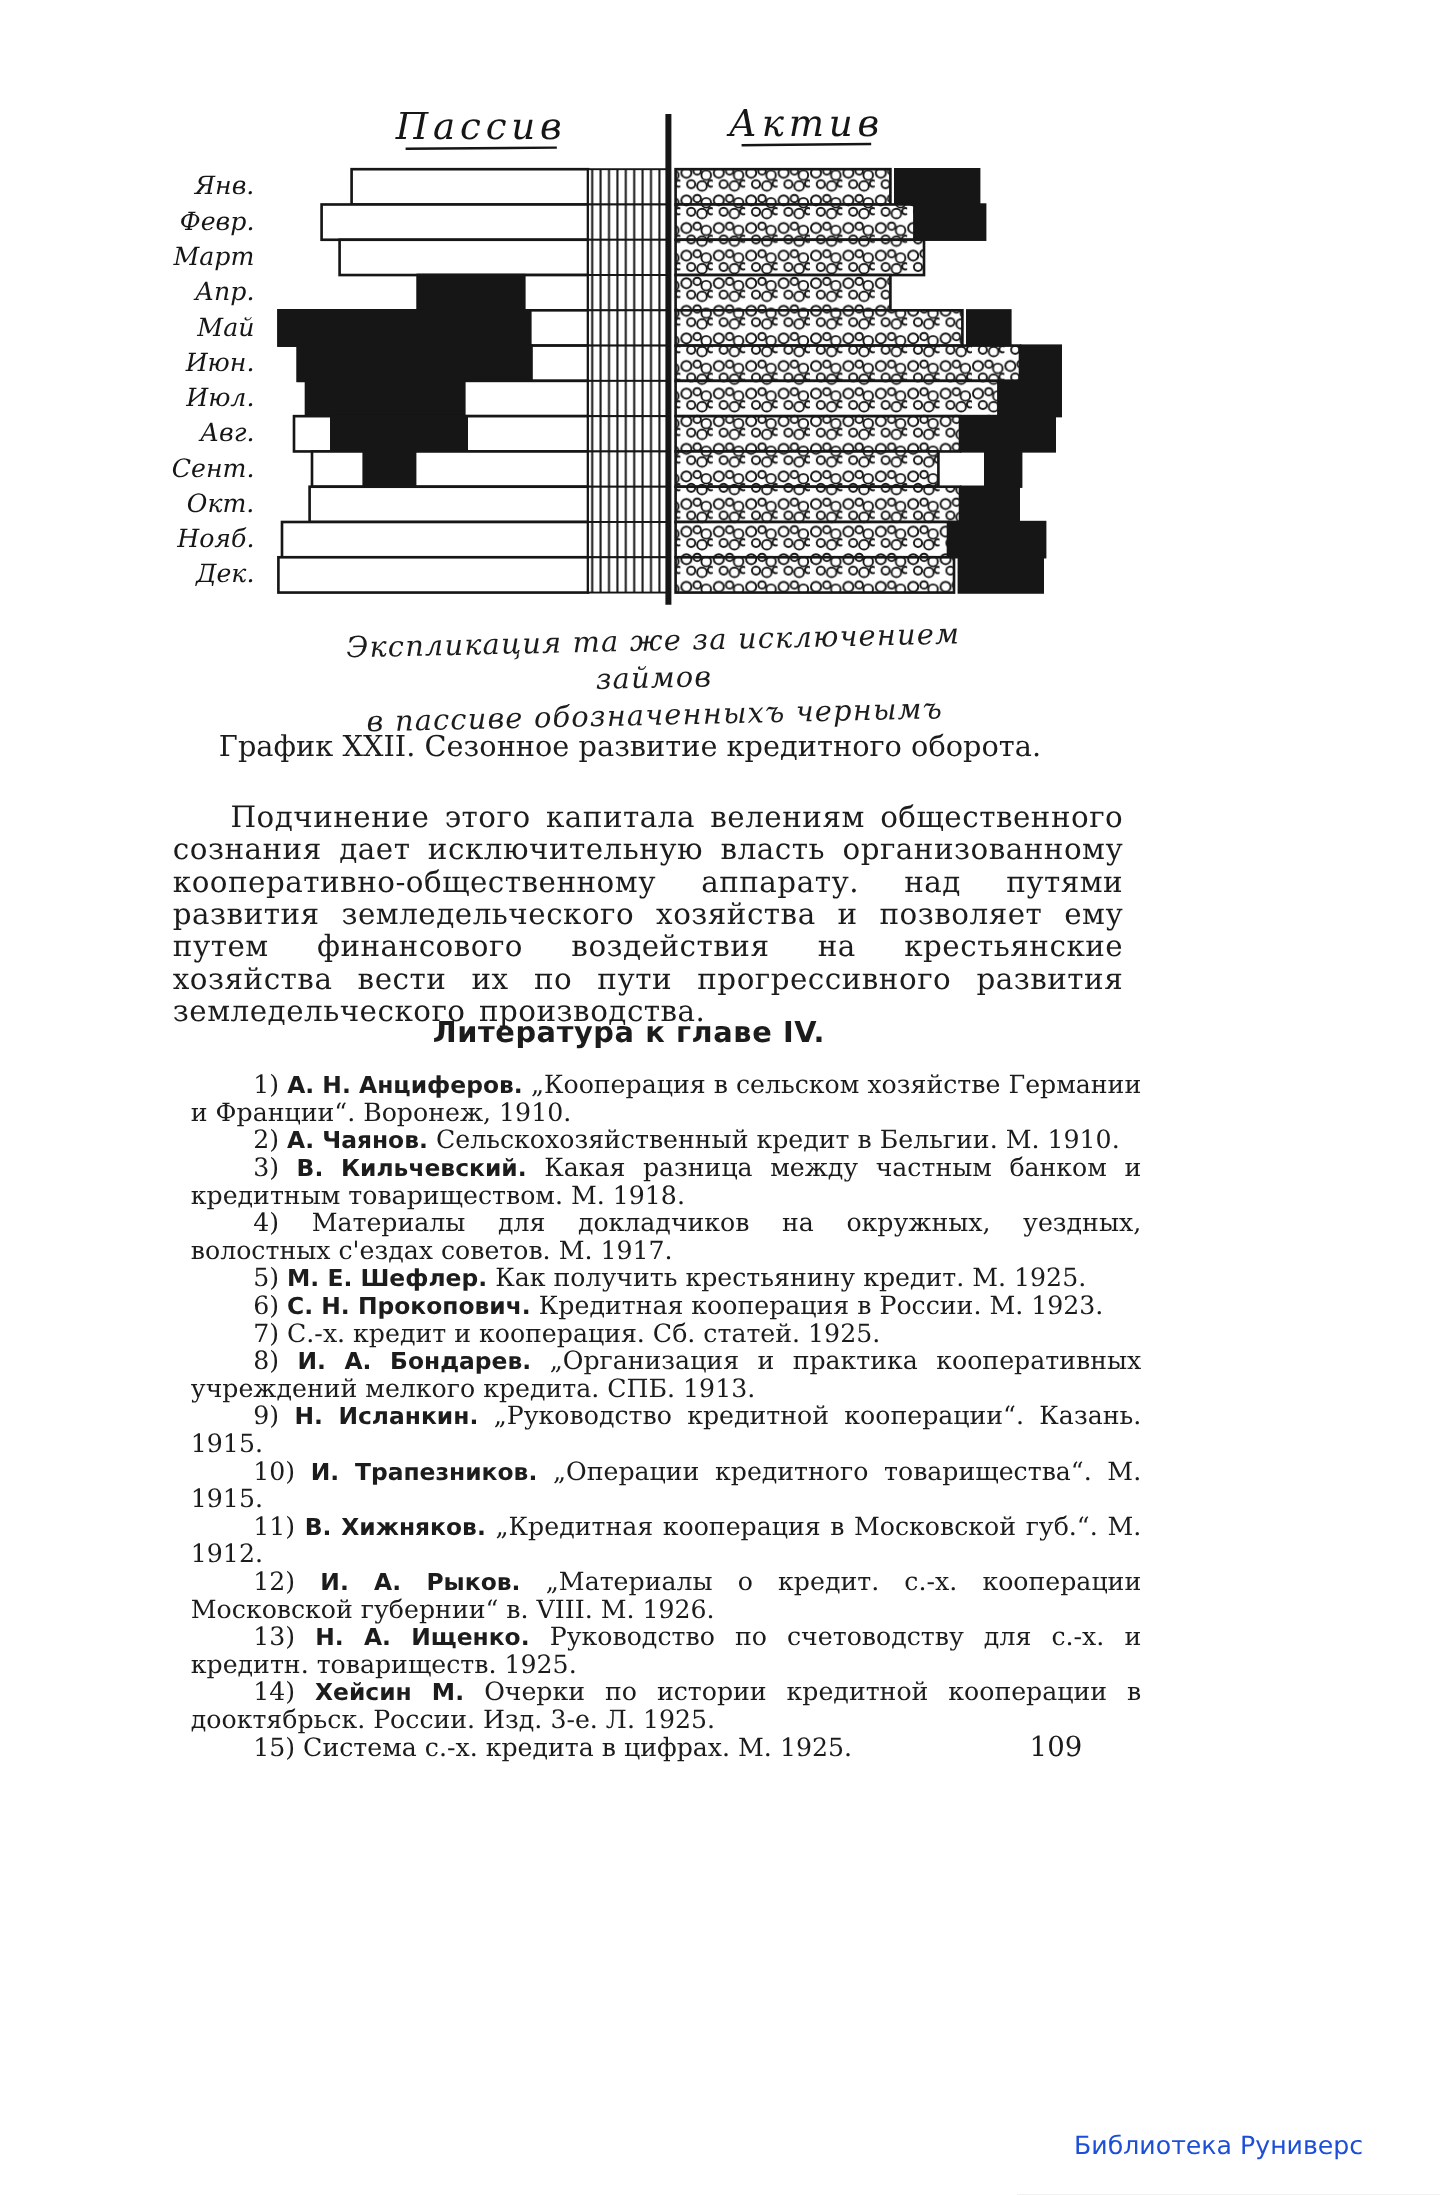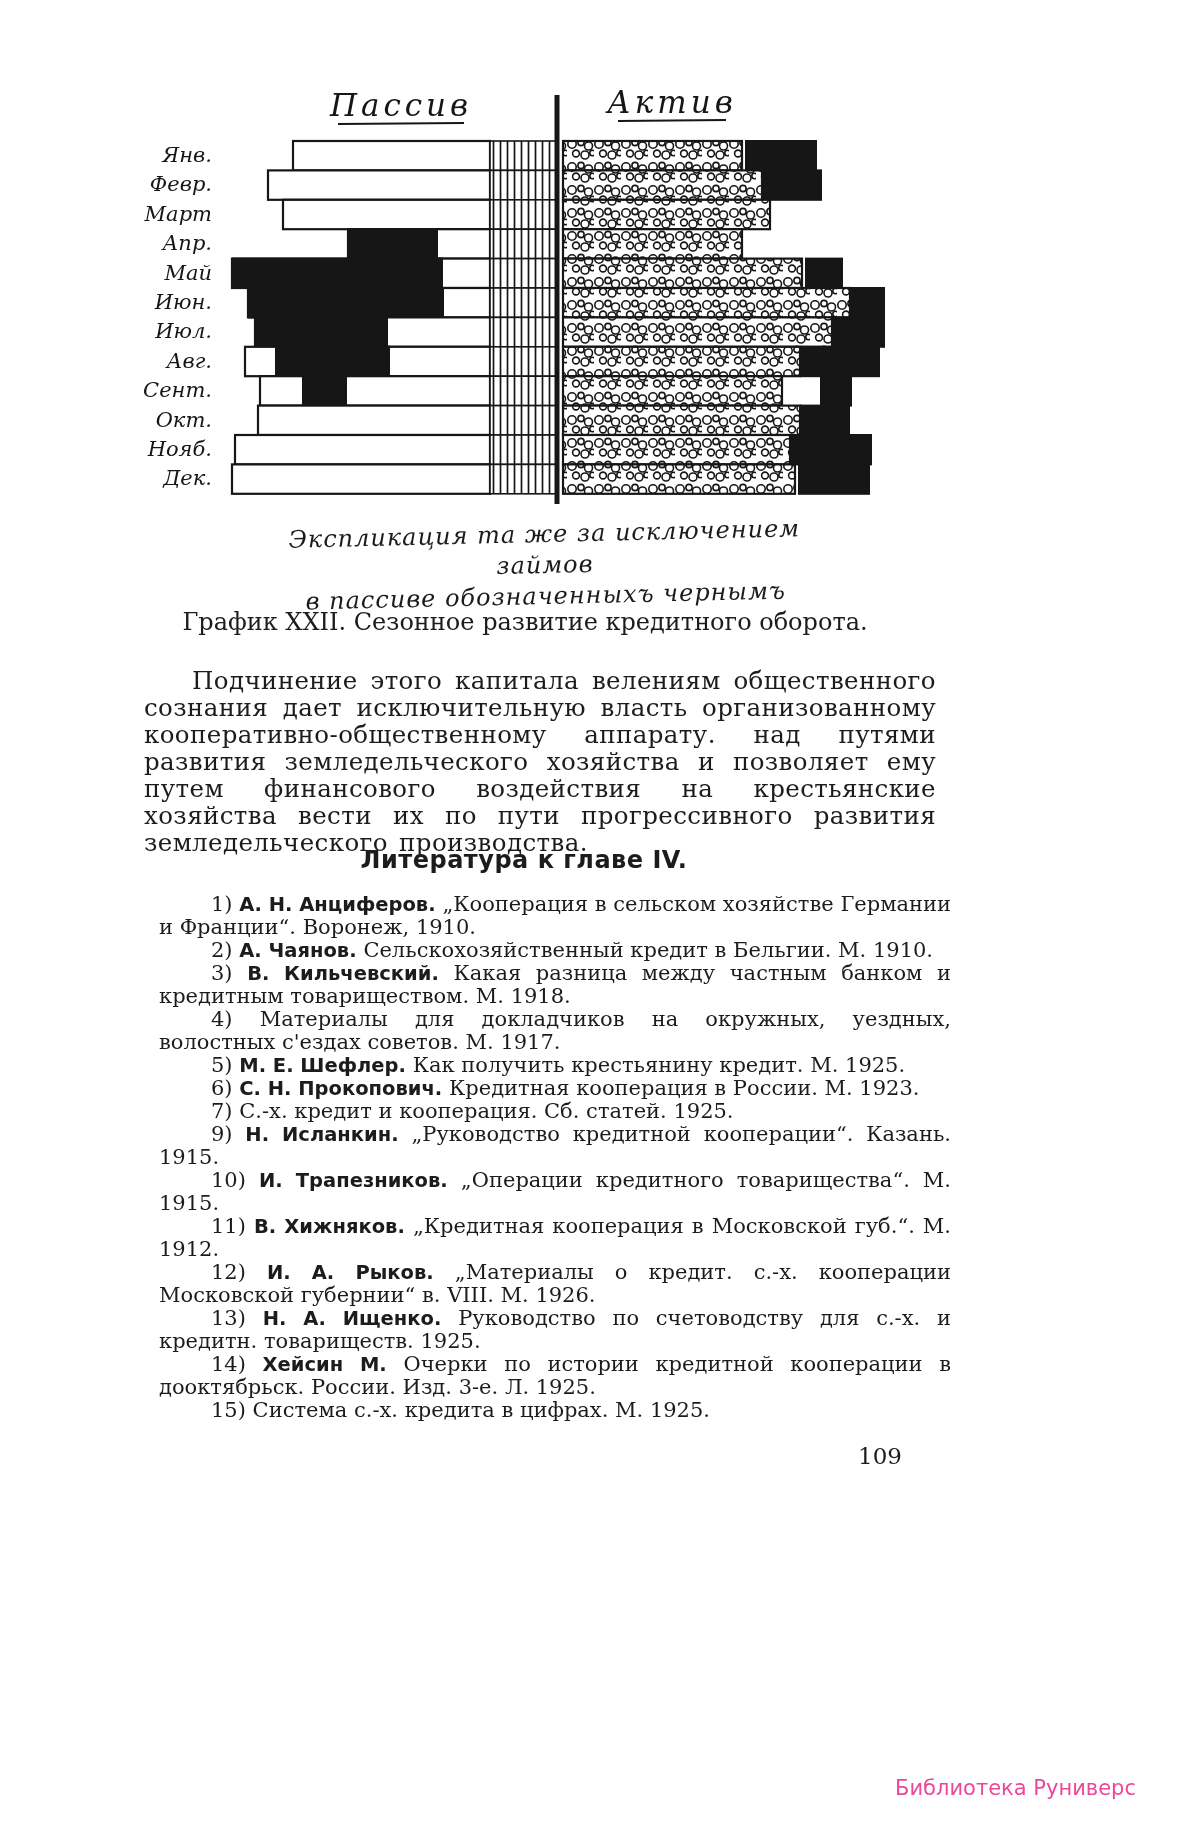--- a/index.html
+++ b/index.html
@@ -14,21 +14,21 @@
             font-size:24.5px;line-height:27px;text-align:justify;text-indent:48px;
             word-spacing:3px;letter-spacing:0.4px;}
   .lit-head{position:absolute;left:128px;top:846px;width:792px;margin:0;text-align:center;
             font-family:"DejaVu Sans",sans-serif;font-weight:700;font-size:24px;letter-spacing:0.5px;}
   .biblio{position:absolute;left:128px;top:893px;width:792px;font-size:21px;line-height:23px;
           text-align:justify;margin-left:31px;}
   .bib-item{margin:0;text-indent:52px;}
   .bib-item b{font-family:"DejaVu Sans",sans-serif;font-weight:700;font-size:19.5px;}
   .pageno{position:absolute;left:858px;top:1443px;font-size:23px;}
   .footer{position:absolute;right:64px;top:1776px;font-family:"DejaVu Sans",sans-serif;
-          font-size:21px;color:#ec4899;}
+          font-size:21px;color:#1d4ed8;}
 </style>
 </head>
 <body>
 
 <div class="page">
 
   <svg id="chart-svg" class="chart" width="772" height="432" viewBox="140 85 772 432" xmlns="http://www.w3.org/2000/svg">
       <defs>
         <pattern id="hatch" width="7" height="12" patternUnits="userSpaceOnUse">
           <rect width="7" height="12" fill="#fff"></rect>
@@ -127,20 +127,21 @@
   <h3 class="lit-head">Литература к главе IV.</h3>
 
   <div id="biblio" class="biblio">
       <p class="bib-item"><span>1) </span><b>А. Н. Анциферов. </b><span>„Кооперация в сельском хозяйстве Германии и Франции“. Воронеж, 1910.</span></p>
       <p class="bib-item"><span>2) </span><b>А. Чаянов. </b><span>Сельскохозяйственный кредит в Бельгии. М. 1910.</span></p>
       <p class="bib-item"><span>3) </span><b>В. Кильчевский. </b><span>Какая разница между частным банком и кредитным товариществом. М. 1918.</span></p>
       <p class="bib-item"><span>4) </span><span>Материалы для докладчиков на окружных, уездных, волостных с'ездах советов. М. 1917.</span></p>
       <p class="bib-item"><span>5) </span><b>М. Е. Шефлер. </b><span>Как получить крестьянину кредит. М. 1925.</span></p>
       <p class="bib-item"><span>6) </span><b>С. Н. Прокопович. </b><span>Кредитная кооперация в России. М. 1923.</span></p>
       <p class="bib-item"><span>7) </span><span>С.-х. кредит и кооперация. Сб. статей. 1925.</span></p>
+      <p class="bib-item"><span>8) </span><b>И. А. Бондарев. </b><span>„Организация и практика кооперативных учреждений мелкого кредита. СПБ. 1913.</span></p>
       <p class="bib-item"><span>9) </span><b>Н. Исланкин. </b><span>„Руководство кредитной кооперации“. Казань. 1915.</span></p>
       <p class="bib-item"><span>10) </span><b>И. Трапезников. </b><span>„Операции кредитного товарищества“. М. 1915.</span></p>
       <p class="bib-item"><span>11) </span><b>В. Хижняков. </b><span>„Кредитная кооперация в Московской губ.“. М. 1912.</span></p>
       <p class="bib-item"><span>12) </span><b>И. А. Рыков. </b><span>„Материалы о кредит. с.-х. кооперации Московской губернии“ в. VIII. М. 1926.</span></p>
       <p class="bib-item"><span>13) </span><b>Н. А. Ищенко. </b><span>Руководство по счетоводству для с.-х. и кредитн. товариществ. 1925.</span></p>
       <p class="bib-item"><span>14) </span><b>Хейсин М. </b><span>Очерки по истории кредитной кооперации в дооктябрьск. России. Изд. 3-е. Л. 1925.</span></p>
       <p class="bib-item"><span>15) </span><span>Система с.-х. кредита в цифрах. М. 1925.</span></p>
     </div>
 
   <div class="pageno">109</div>

